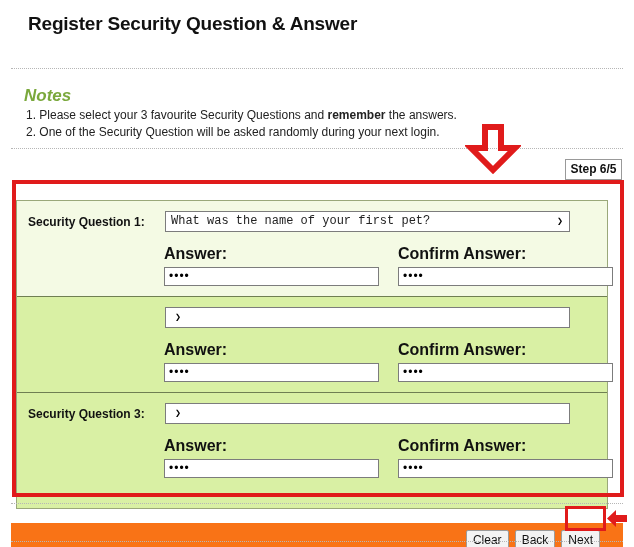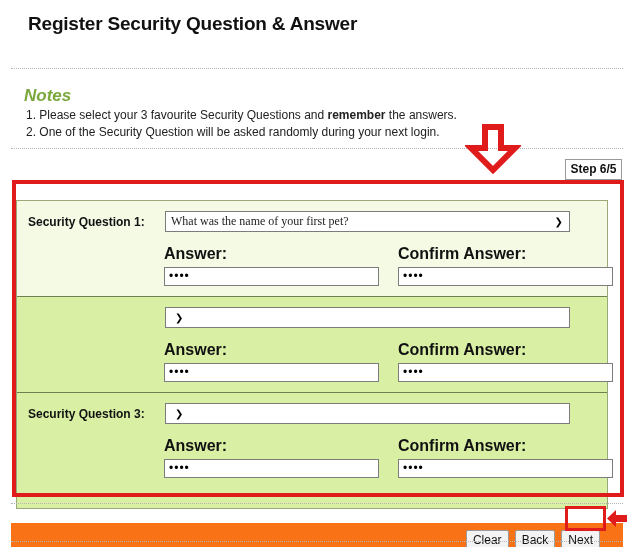--- a/index.html
+++ b/index.html
@@ -121,21 +121,21 @@
     white-space: nowrap;
   }
   .q-select {
     position: absolute;
     top: 10px;
     left: 148px;
     height: 21px;
     background: #ffffff;
     border: 1px solid #7c7c7c;
     box-sizing: border-box;
-    font-family: Liberation Serif, serif;
+    font-family: Liberation Mono, monospace;
     font-size: 12px;
     color: #222222;
     padding: 0 0 0 5px;
     display: flex;
     align-items: center;
     justify-content: space-between;
   }
   .q-select .sel-text {
     overflow: hidden;
     white-space: nowrap;

